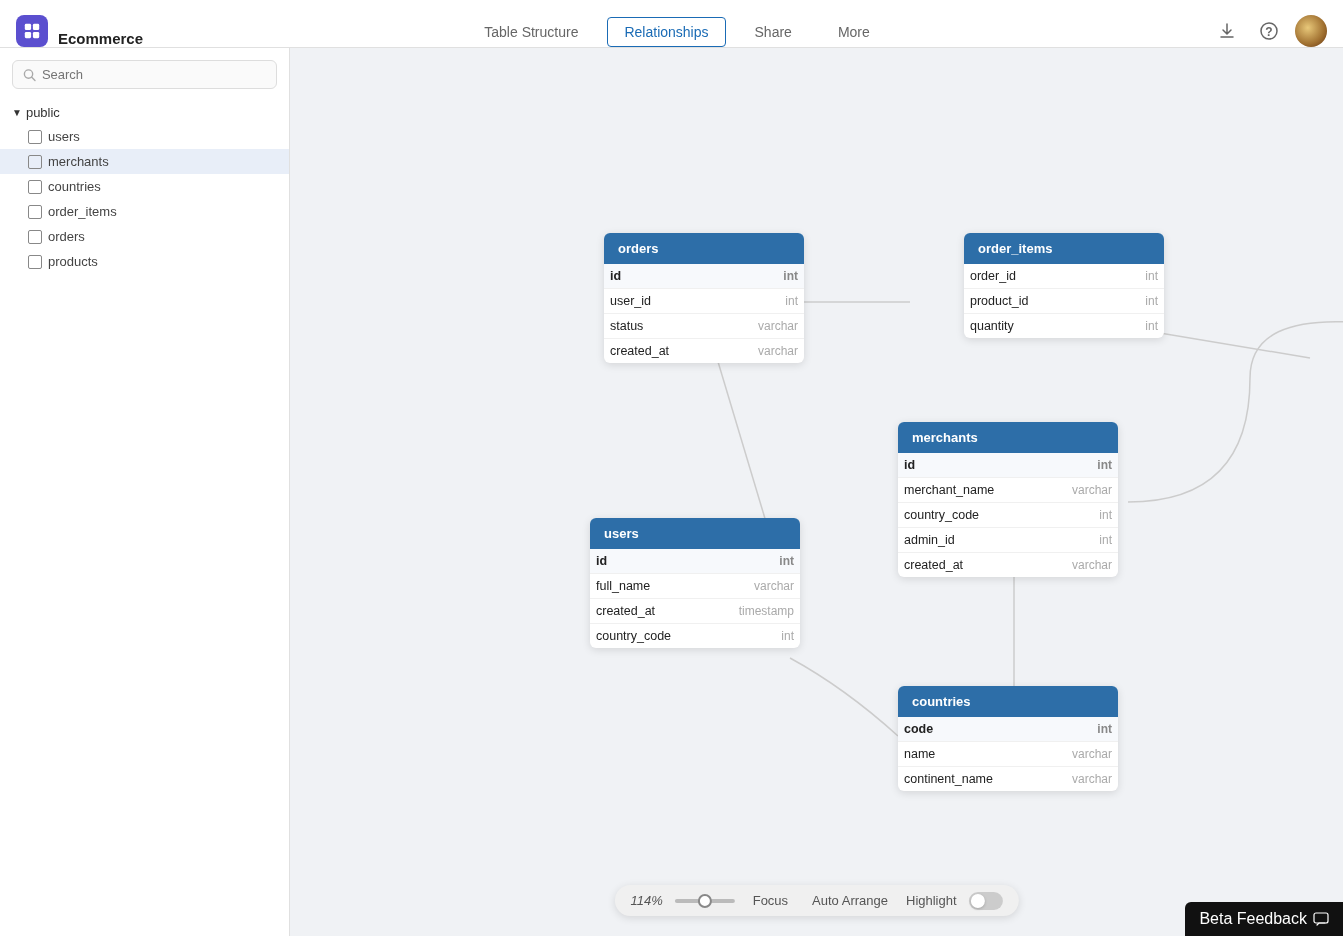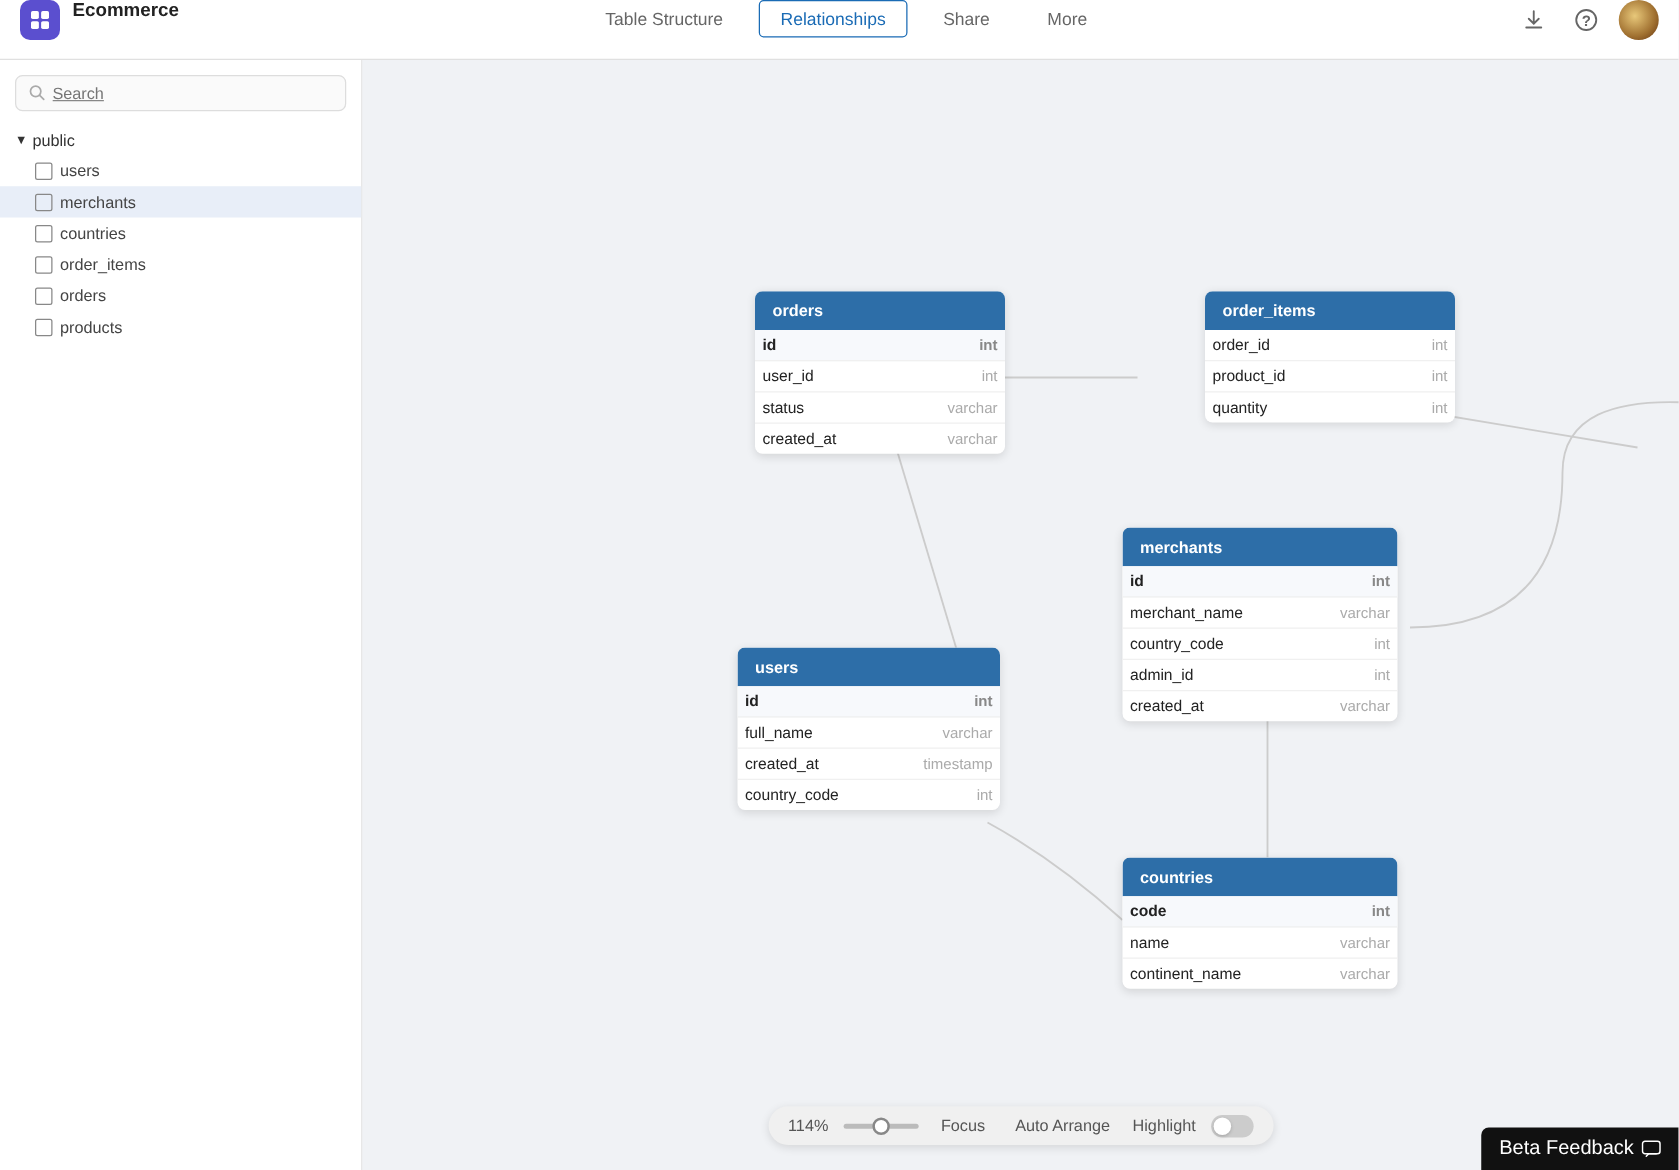--- a/index.html
+++ b/index.html
@@ -1,20 +1,20 @@
 <!DOCTYPE html>
 <html><head>
   <meta charset="utf-8">
   <style>
     * { box-sizing: border-box; margin: 0; padding: 0; }
     body { font-family: -apple-system, BlinkMacSystemFont, 'Segoe UI', sans-serif; background: #f0f2f5; height: 936px; overflow: hidden; }
 
     
     .topnav {
-      display: flex; align-items: flex-start; height: 48px;
+      display: flex; align-items: flex-end; height: 48px;
       background: #fff; border-bottom: 1px solid #e0e0e0;
       padding: 0 16px; gap: 0;
     }
     .app-icon {
       width: 32px; height: 32px; background: #5b4fcf; border-radius: 8px;
       display: flex; align-items: center; justify-content: center; margin-right: 10px;
     }
     .app-icon svg { width: 18px; height: 18px; }
     .app-name { font-weight: 600; font-size: 15px; color: #222; margin-right: auto; }
     .nav-tabs { display: flex; align-items: center; gap: 12px; margin-right: auto; }
@@ -31,21 +31,21 @@
     .layout { display: flex; height: calc(936px - 48px); }
 
     
     .sidebar {
       width: 290px; min-width: 290px; background: #fff; border-right: 1px solid #e0e0e0;
       display: flex; flex-direction: column; padding: 12px 0;
     }
     .search-box {
       margin: 0 12px 12px 12px; padding: 6px 10px;
       border: 1px solid #ddd; border-radius: 6px; font-size: 13px; color: #888;
-      display: flex; align-items: flex-start; gap: 6px; background: #fafafa; text-decoration: underline;
+      display: flex; align-items: flex-end; gap: 6px; background: #fafafa;
     }
     .search-box input { border: none; background: transparent; outline: none; font-size: 13px; color: #555; width: 100%; }
     .tree-group { padding: 0 0; }
     .tree-root {
       display: flex; align-items: center; padding: 4px 12px;
       font-size: 13px; color: #333; font-weight: 500; cursor: pointer;
     }
     .tree-root .arrow { margin-right: 4px; font-size: 10px; }
     .tree-item {
       display: flex; align-items: center; padding: 5px 12px 5px 28px;
@@ -82,21 +82,21 @@
       pointer-events: none; overflow: visible;
     }
 
     
     .bottom-bar {
       position: absolute; bottom: 20px; left: 50%; transform: translateX(-50%);
       display: flex; align-items: center; gap: 12px;
       background: #f0f0f0; border-radius: 20px; padding: 6px 16px;
       box-shadow: 0 2px 8px rgba(0,0,0,0.12); font-size: 13px; color: #555;
     }
-    .zoom-display { font-size: 13px; color: #555; }
+    .zoom-display { font-size: 13px; color: #555; font-style: italic; }
     .zoom-slider { width: 60px; height: 4px; background: #bbb; border-radius: 2px; position: relative; }
     .zoom-thumb { width: 14px; height: 14px; background: #fff; border: 2px solid #888; border-radius: 50%; position: absolute; top: -5px; left: 50%; transform: translateX(-50%); cursor: pointer; }
     .btn-focus, .btn-arrange, .btn-highlight {
       background: none; border: none; cursor: pointer; font-size: 13px; color: #555; padding: 2px 6px;
     }
     .toggle-track {
       width: 34px; height: 18px; background: #ccc; border-radius: 9px; position: relative; cursor: pointer;
     }
     .toggle-thumb {
       width: 14px; height: 14px; background: #fff; border-radius: 50%;

